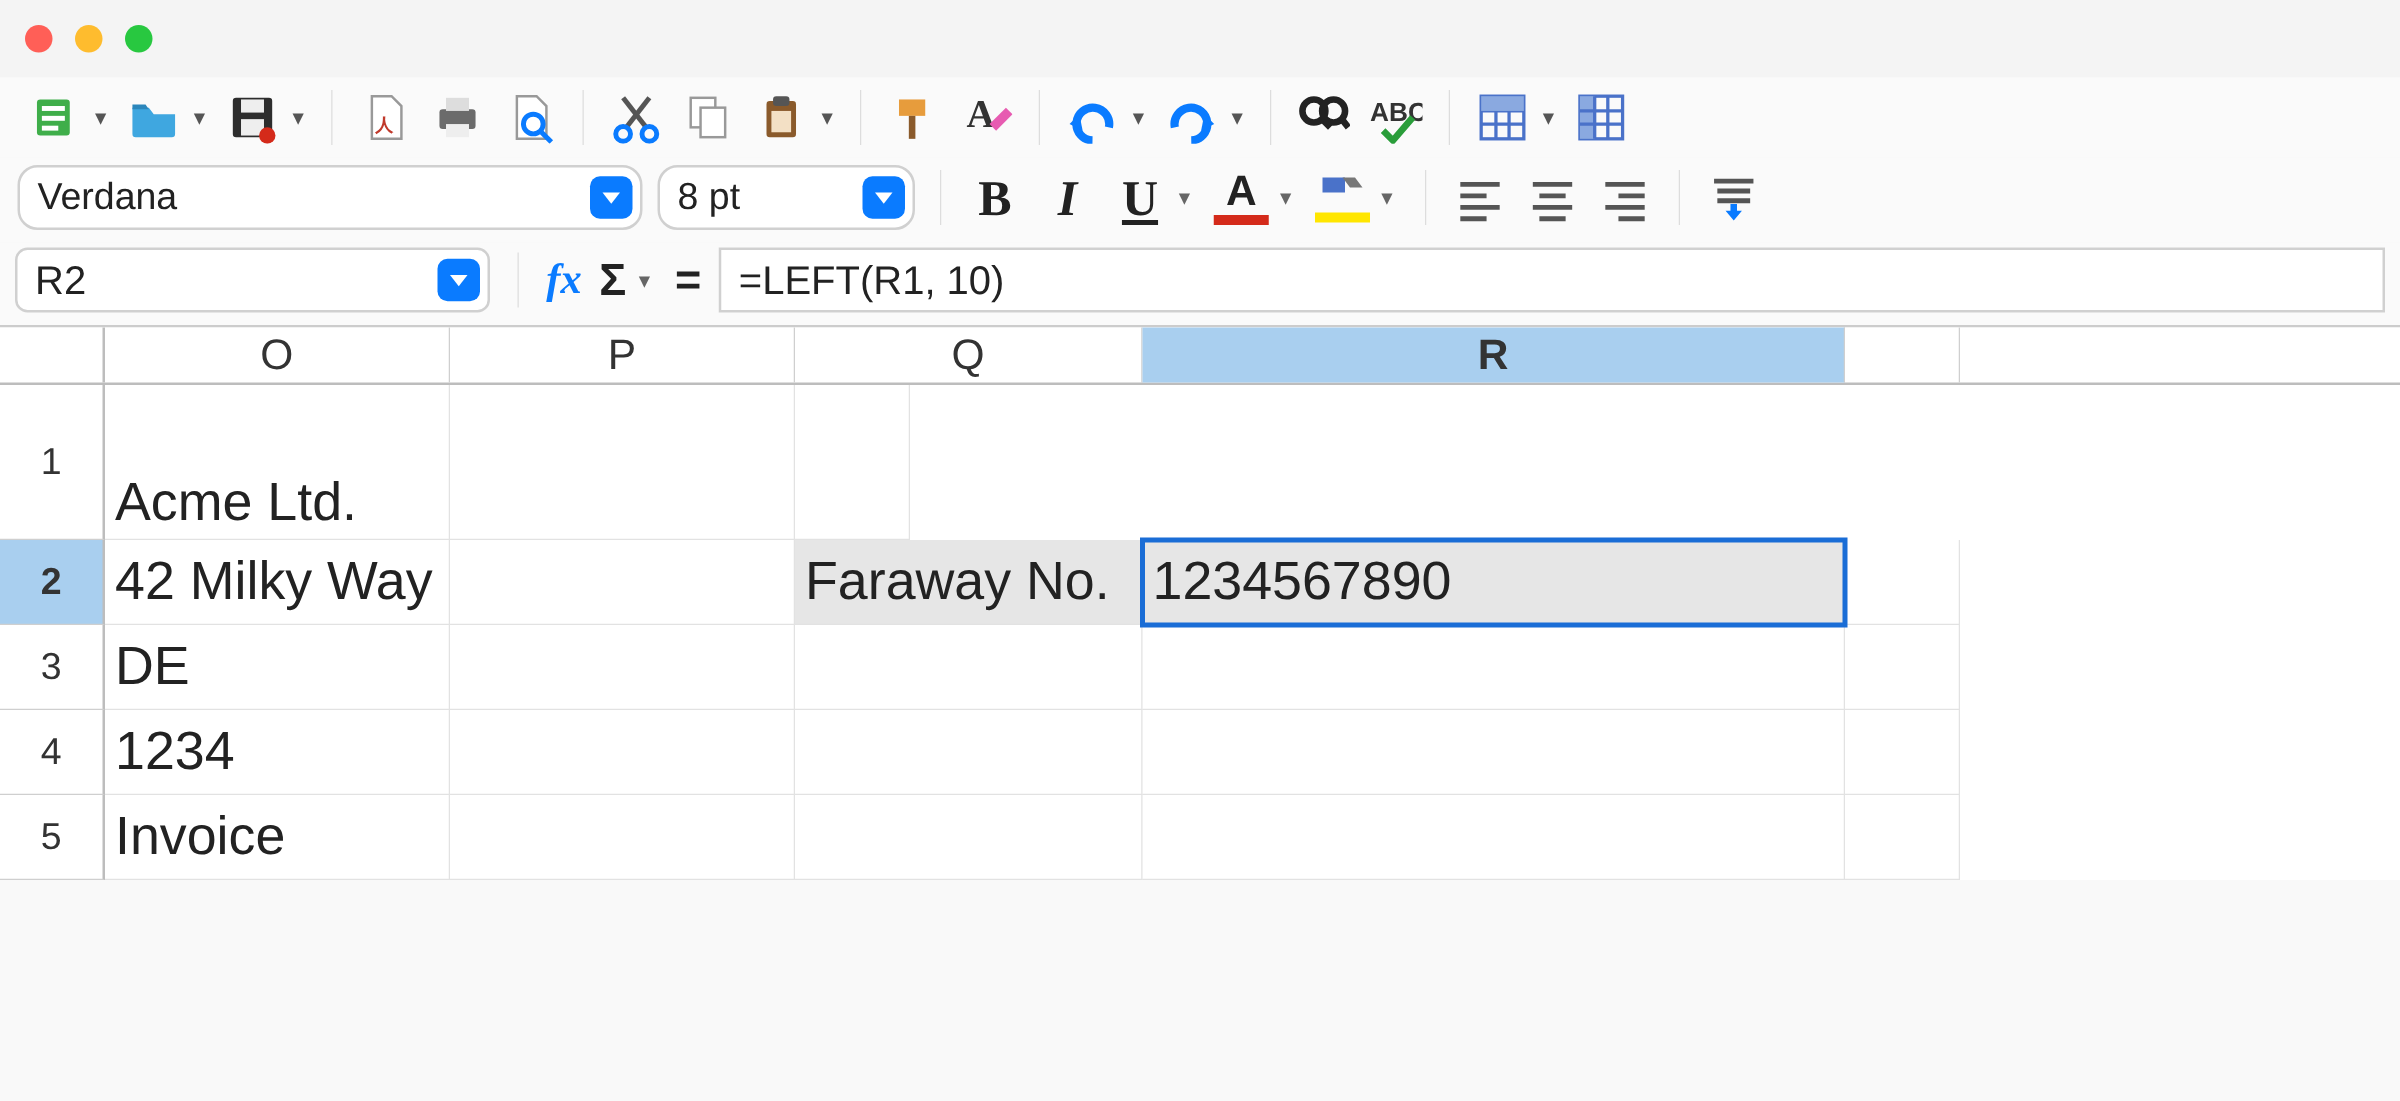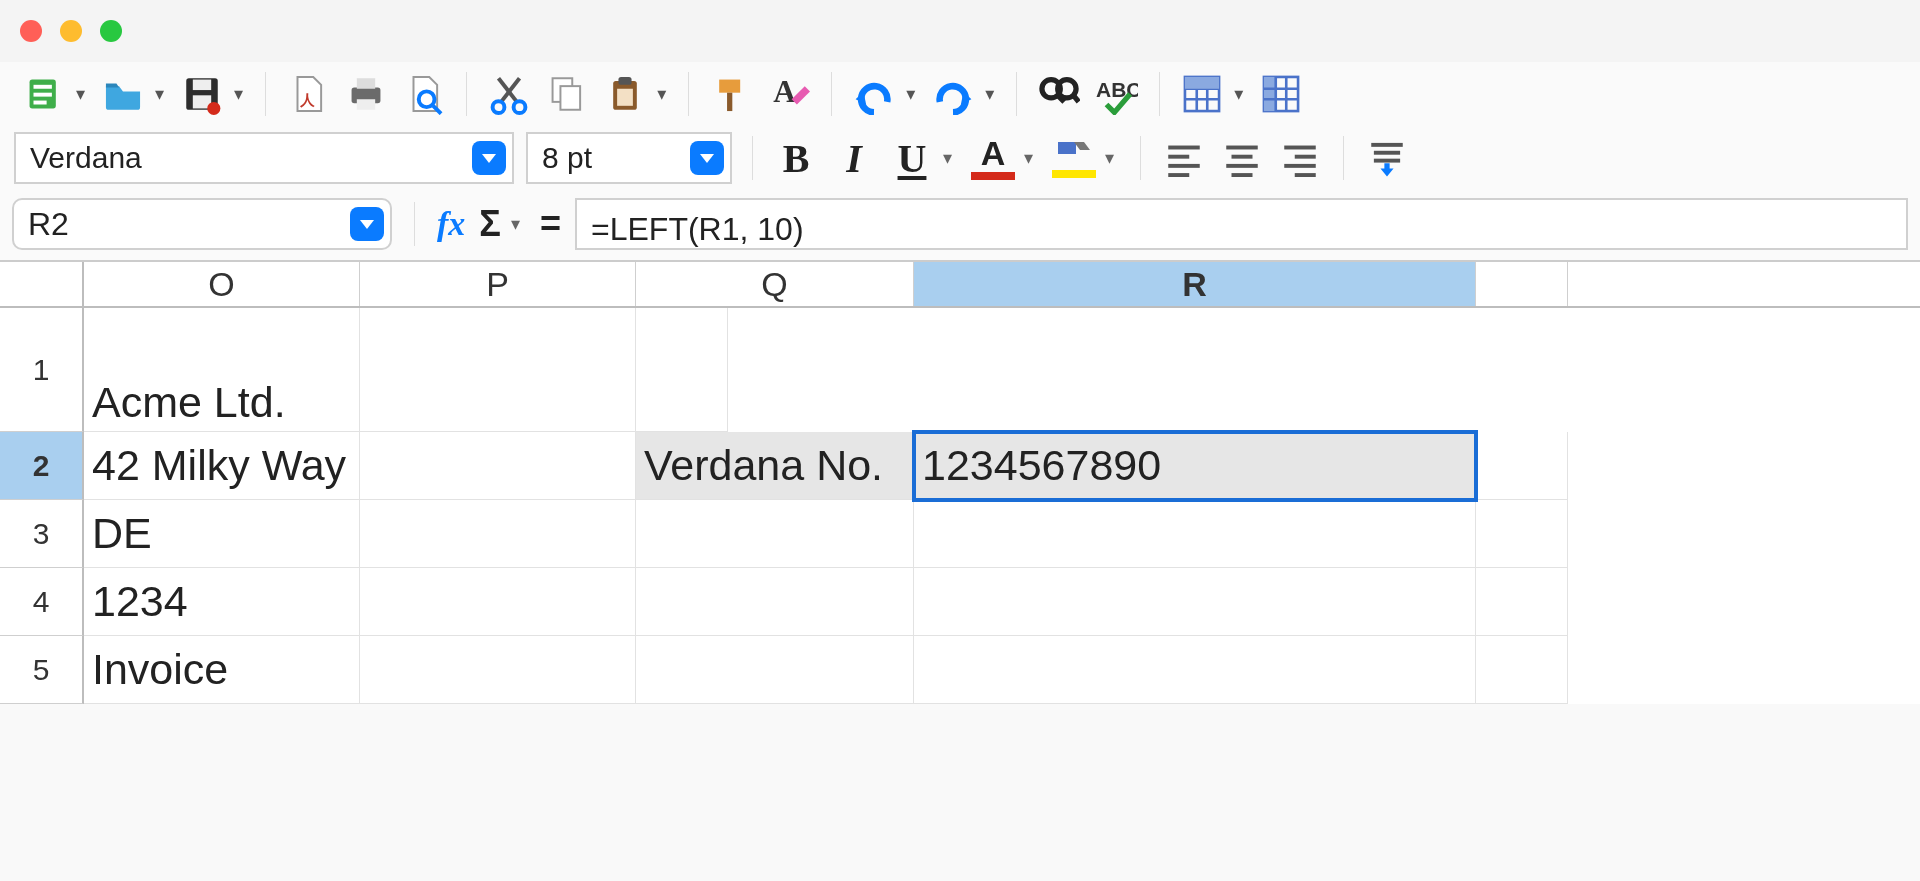--- a/index.html
+++ b/index.html
@@ -53,21 +53,21 @@
   
   .fmtbar {
     display: flex;
     align-items: center;
     gap: 12px;
     padding: 6px 14px 10px 14px;
     background: #fafafa;
   }
   .combo {
     display: flex; align-items: center; justify-content: space-between;
-    border: 2px solid #d0d0d0; border-radius: 0;
+    border: 2px solid #d0d0d0; border-radius: 16px;
     height: 52px; padding: 0 6px 0 14px;
     background: #fff;
     font-size: 30px;
   }
   .combo .drop {
     width: 34px; height: 34px; border-radius: 8px;
     background: #0a7bff;
     display: flex; align-items: center; justify-content: center;
   }
   .combo .drop::after {
@@ -113,21 +113,21 @@
   }
   .fx-ico { font-size: 34px; color: #0a7bff; font-style: italic; font-family: Georgia, serif; font-weight: 600; }
   .sigma { font-size: 36px; font-weight: 700; }
   .eq { font-size: 36px; font-weight: 600; }
   #formula-input {
     flex: 1; height: 52px;
     border: 2px solid #d0d0d0; border-left: 2px solid #d0d0d0;
     background: #fff;
     font-size: 32px;
     padding: 0 14px;
-    display: flex; align-items: flex-end;
+    display: flex; align-items: center;
   }
 
   
   .grid { position: relative; background: #fff; border-top: 2px solid #ccc; }
   .col-headers {
     display: flex; height: 46px; border-bottom: 2px solid #bdbdbd;
     background: #fff;
   }
   .corner { width: 84px; border-right: 2px solid #bdbdbd; }
   .col-h {
@@ -440,21 +440,21 @@
       <div class="row-h">1</div>
       <div class="cell col-O">Acme Ltd.</div>
       <div class="cell col-P"></div>
       <div class="cell col-rest"></div>
     </div>
 
     <div class="row">
       <div class="row-h selected">2</div>
       <div class="cell col-O">42 Milky Way</div>
       <div class="cell col-P"></div>
-      <div class="cell col-Q shade">Verdana No.</div>
+      <div class="cell col-Q shade">Faraway No.</div>
       <div class="cell col-R shade cursor">1234567890</div>
       <div class="cell col-rest"></div>
     </div>
 
     <div class="row">
       <div class="row-h">3</div>
       <div class="cell col-O">DE</div>
       <div class="cell col-P"></div>
       <div class="cell col-Q"></div>
       <div class="cell col-R"></div>

